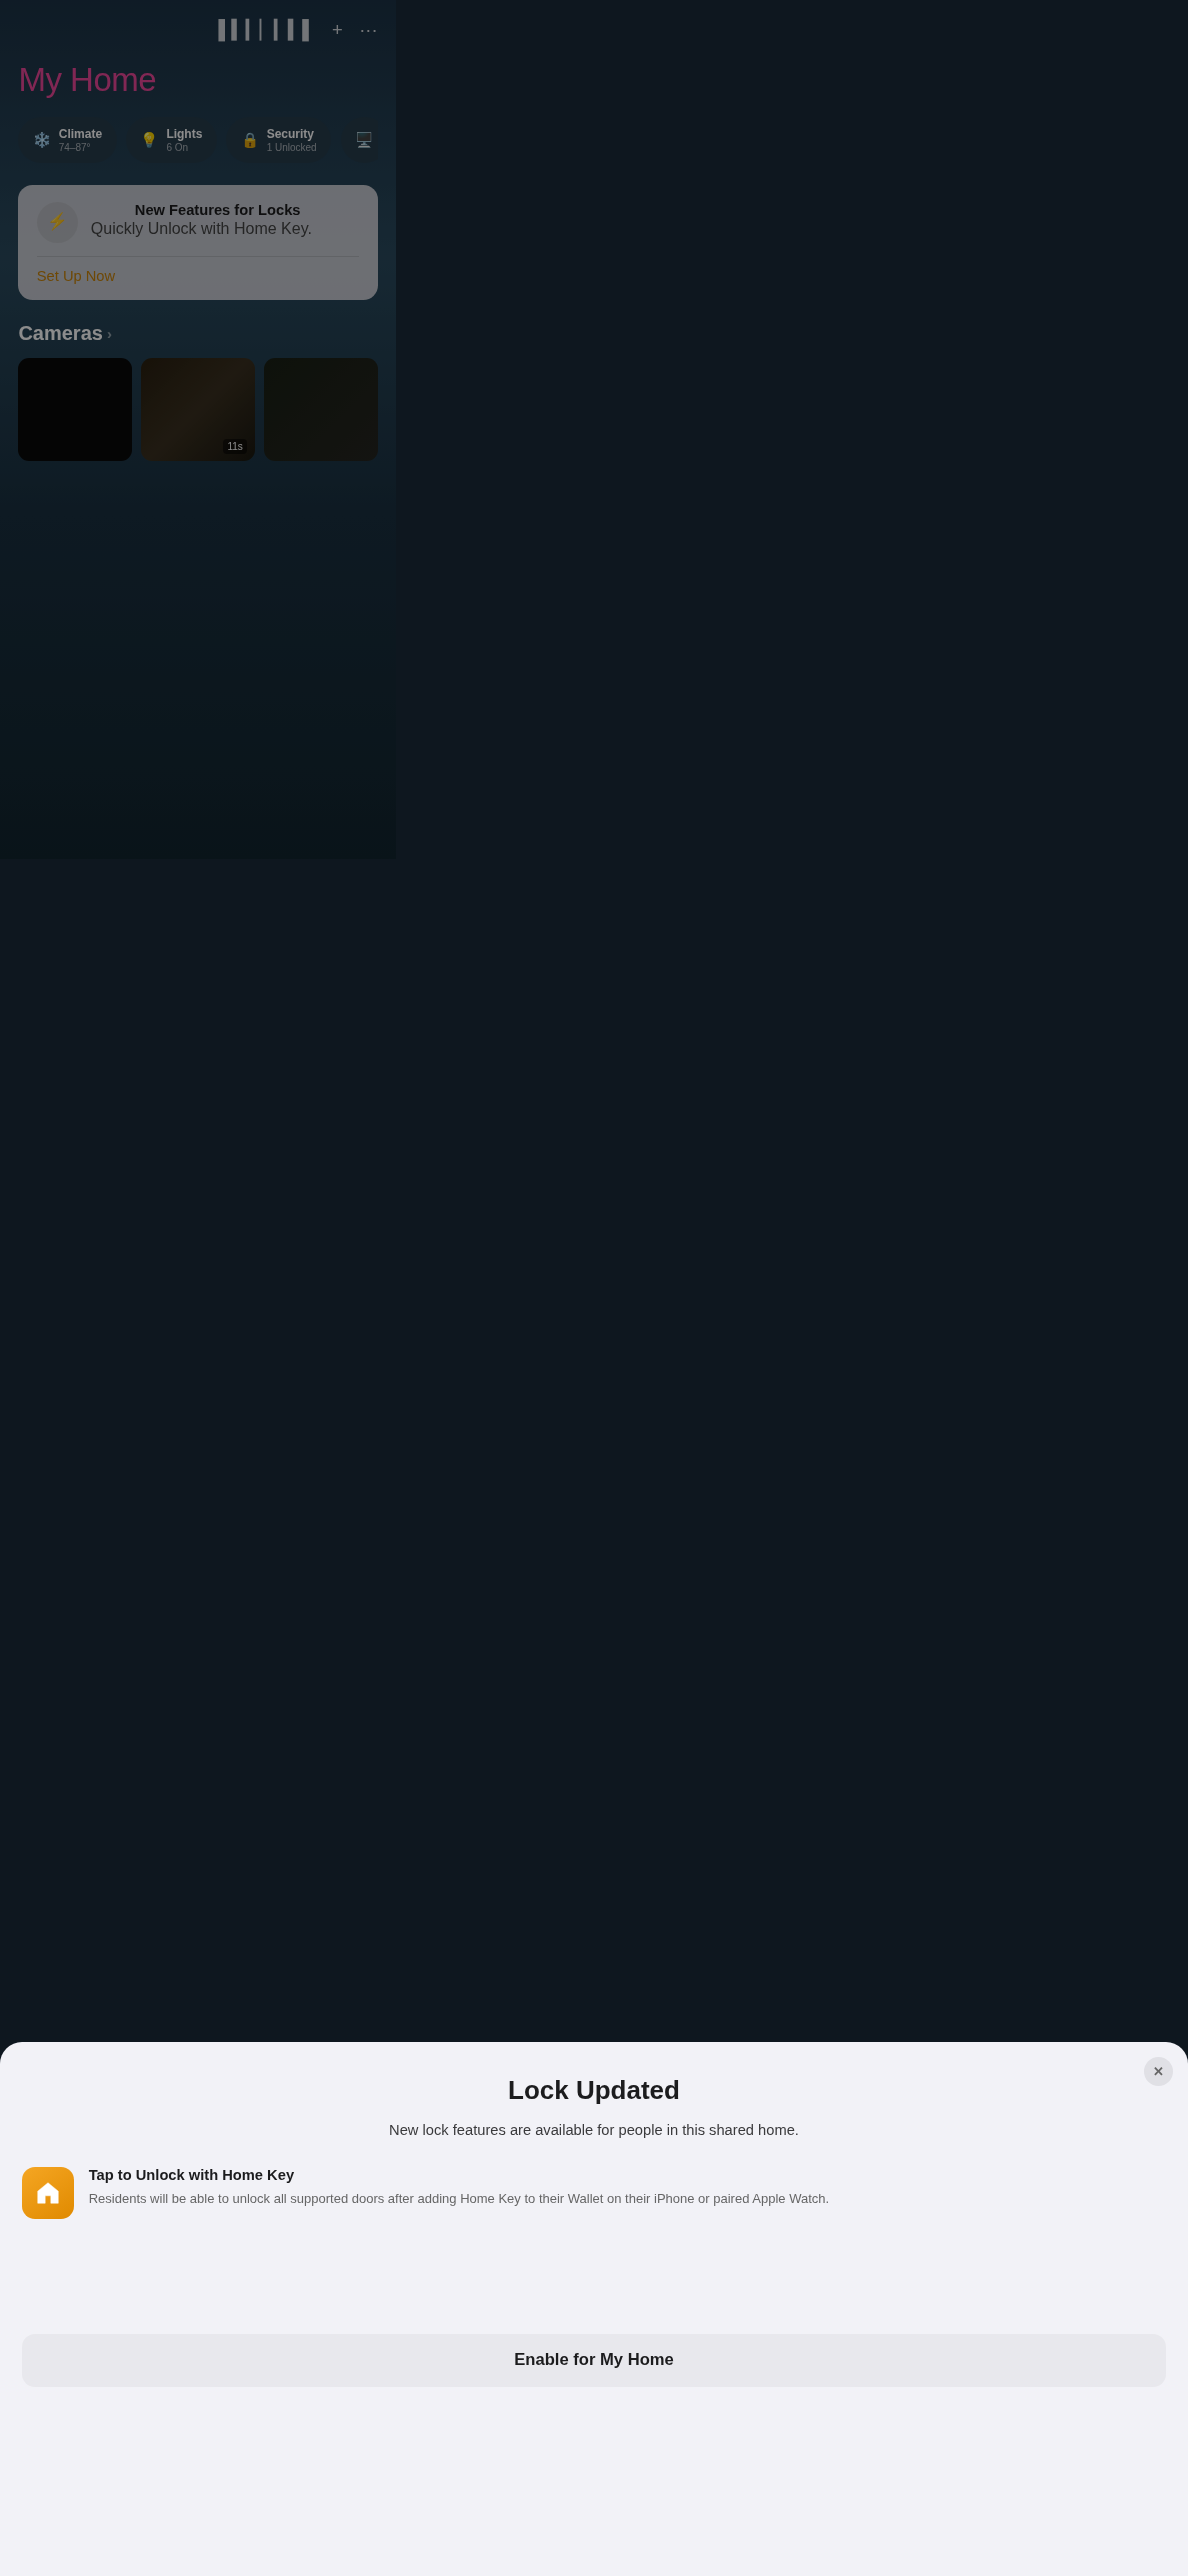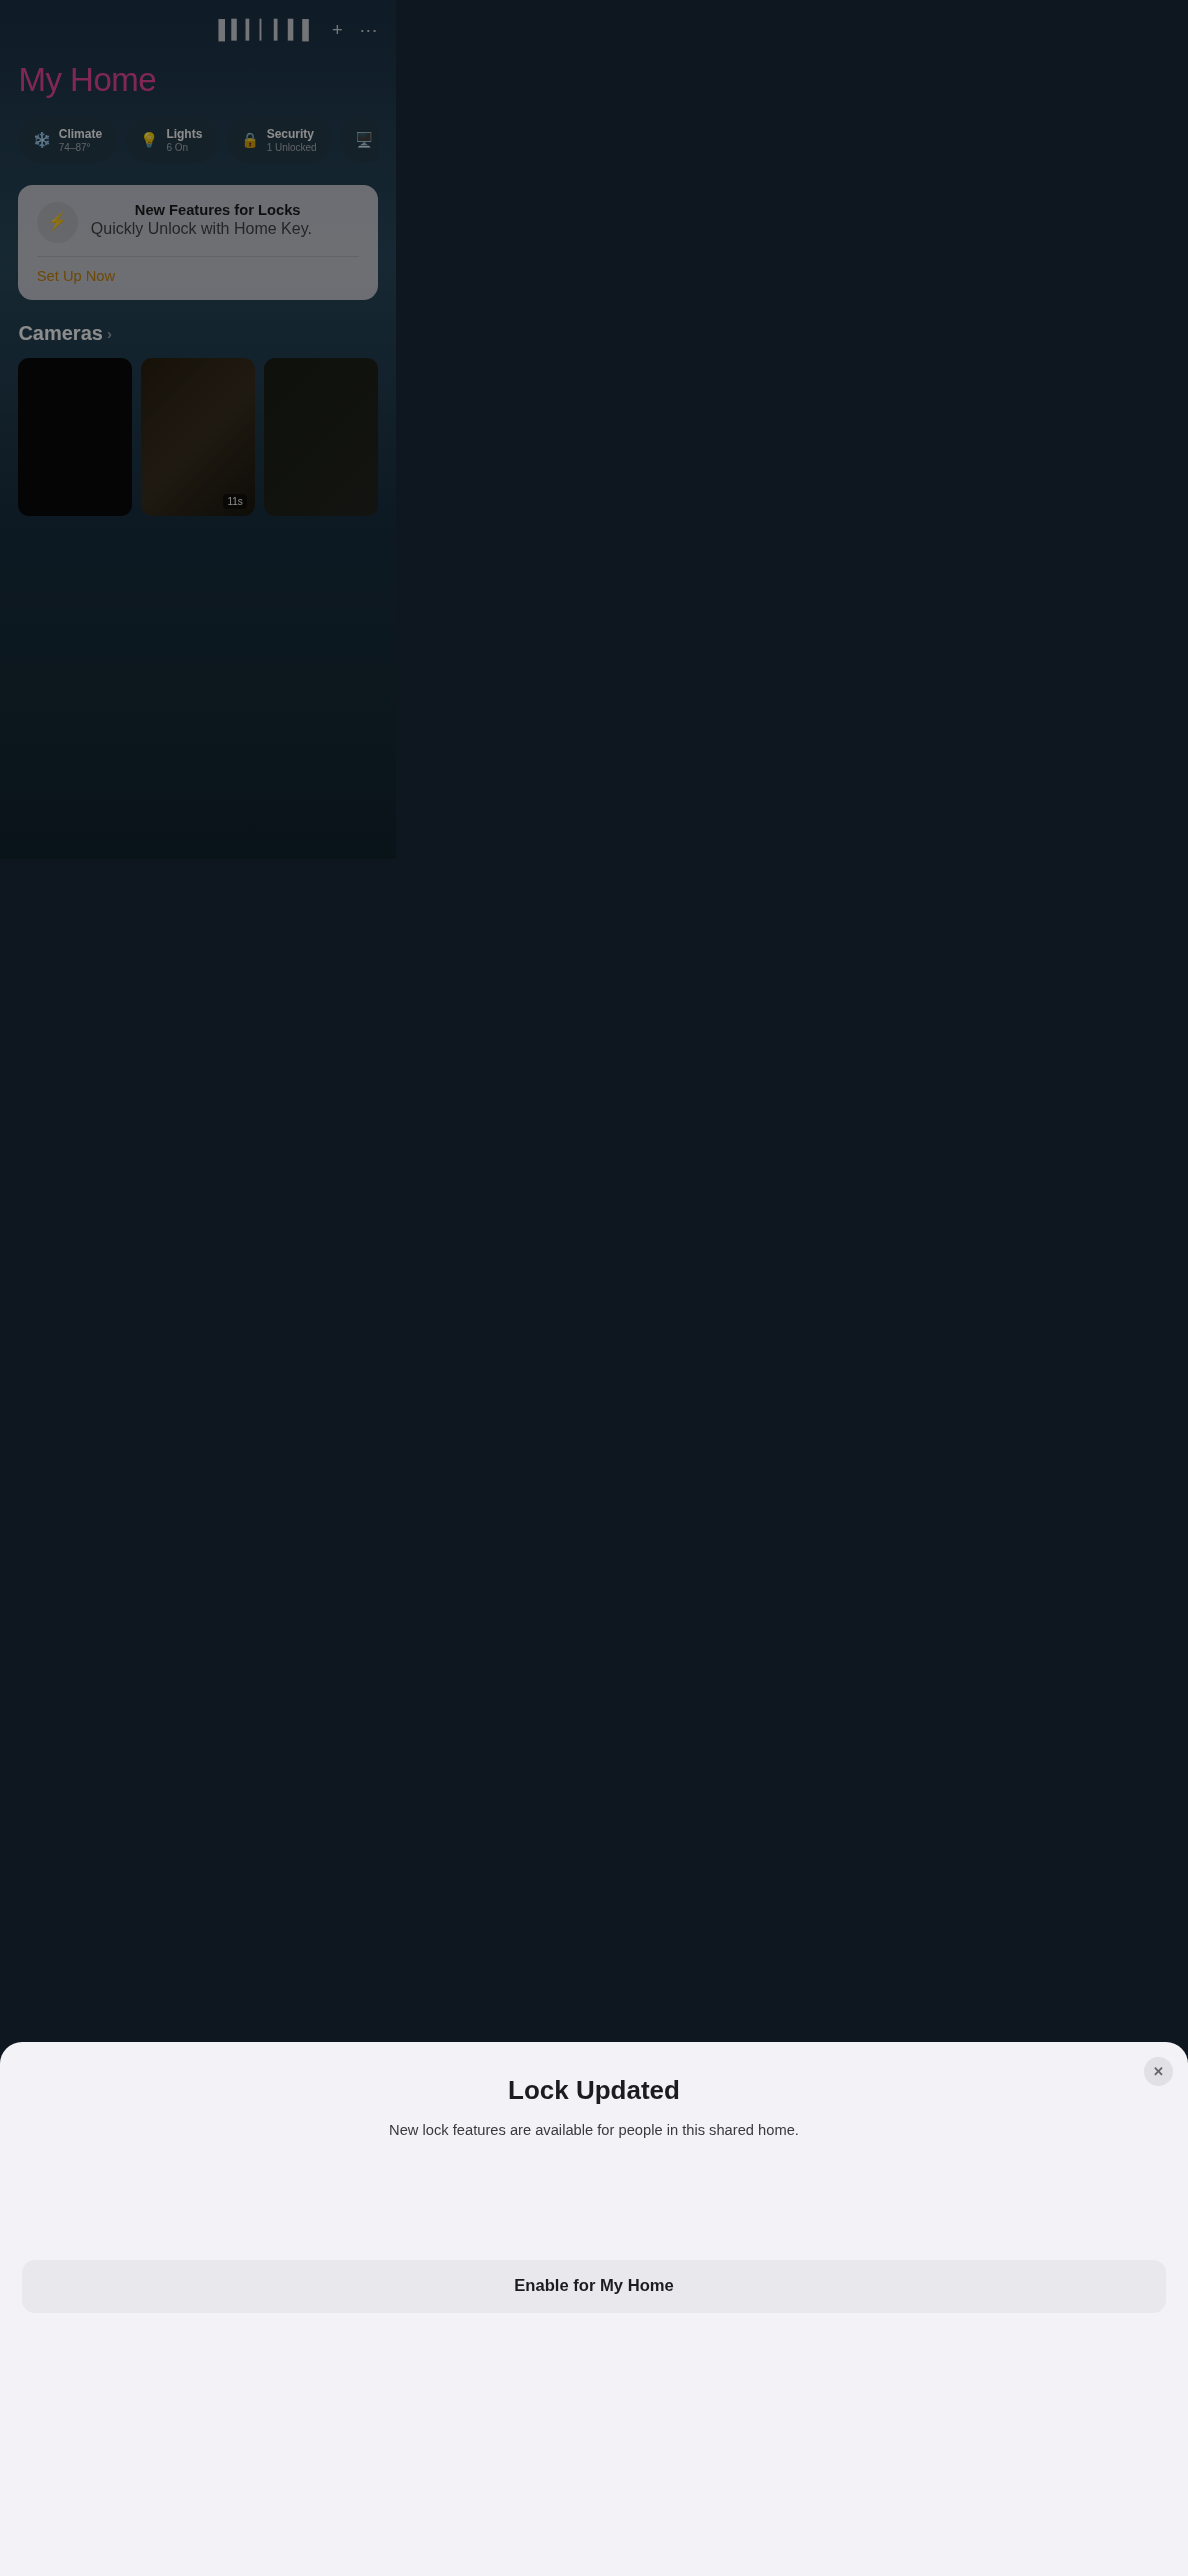--- a/index.html
+++ b/index.html
@@ -177,21 +177,21 @@
     }
 
     .camera-row {
       display: flex;
       gap: 9.2px;
       margin-bottom: 22px;
     }
 
     .camera-thumb {
       flex: 1;
-      height: 158px;
+      height: 103px;
       border-radius: 11px;
       background: #0a0a0a;
       position: relative;
       overflow: hidden;
       padding-left: 44px;
     }
 
     .camera-thumb.cam2 {
       background: linear-gradient(135deg, #2a2010 0%, #3a3020 50%, #1a1810 100%);
     }
@@ -392,20 +392,31 @@
 </div>
 
 <div class="modal-overlay">
   <div class="modal-sheet">
 
     <button class="modal-close-btn">✕</button>
 
     <h2 class="modal-title">Lock Updated</h2>
     <p class="modal-subtitle">New lock features are available for people in this shared home.</p>
 
+    <div class="modal-feature-row">
+      <div class="home-key-icon">
+        <svg width="28" height="28" viewBox="0 0 30 30" fill="none">
+          <path d="M15 4L4 13v13h8v-8h6v8h8V13L15 4z" fill="white" stroke="white" stroke-width="0.5"></path>
+        </svg>
+      </div>
+      <div class="modal-feature-text">
+        <h4>Tap to Unlock with Home Key</h4>
+        <p>Residents will be able to unlock all supported doors after adding Home Key to their Wallet on their iPhone or paired Apple Watch.</p>
+      </div>
+    </div>
 
     <div class="modal-spacer"></div>
 
     <button class="modal-cta-btn">Enable for My Home</button>
 
   </div>
 </div>
 
 
 </body></html>

